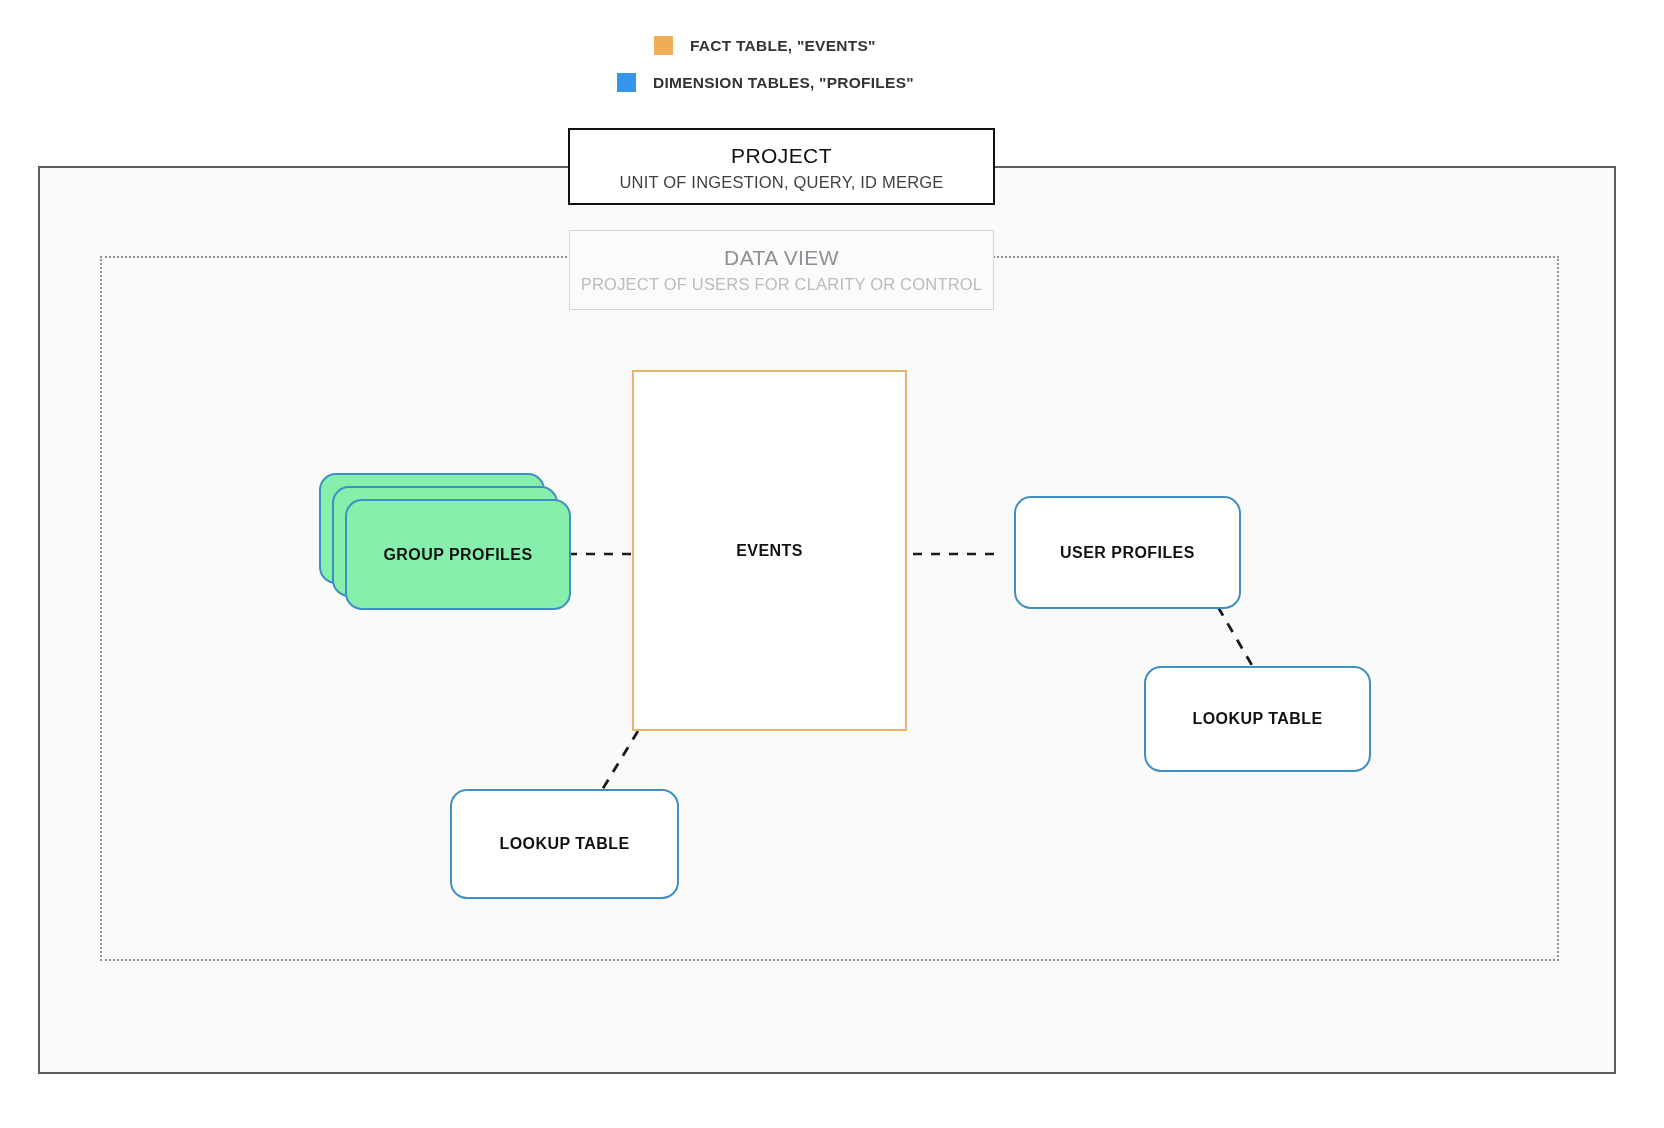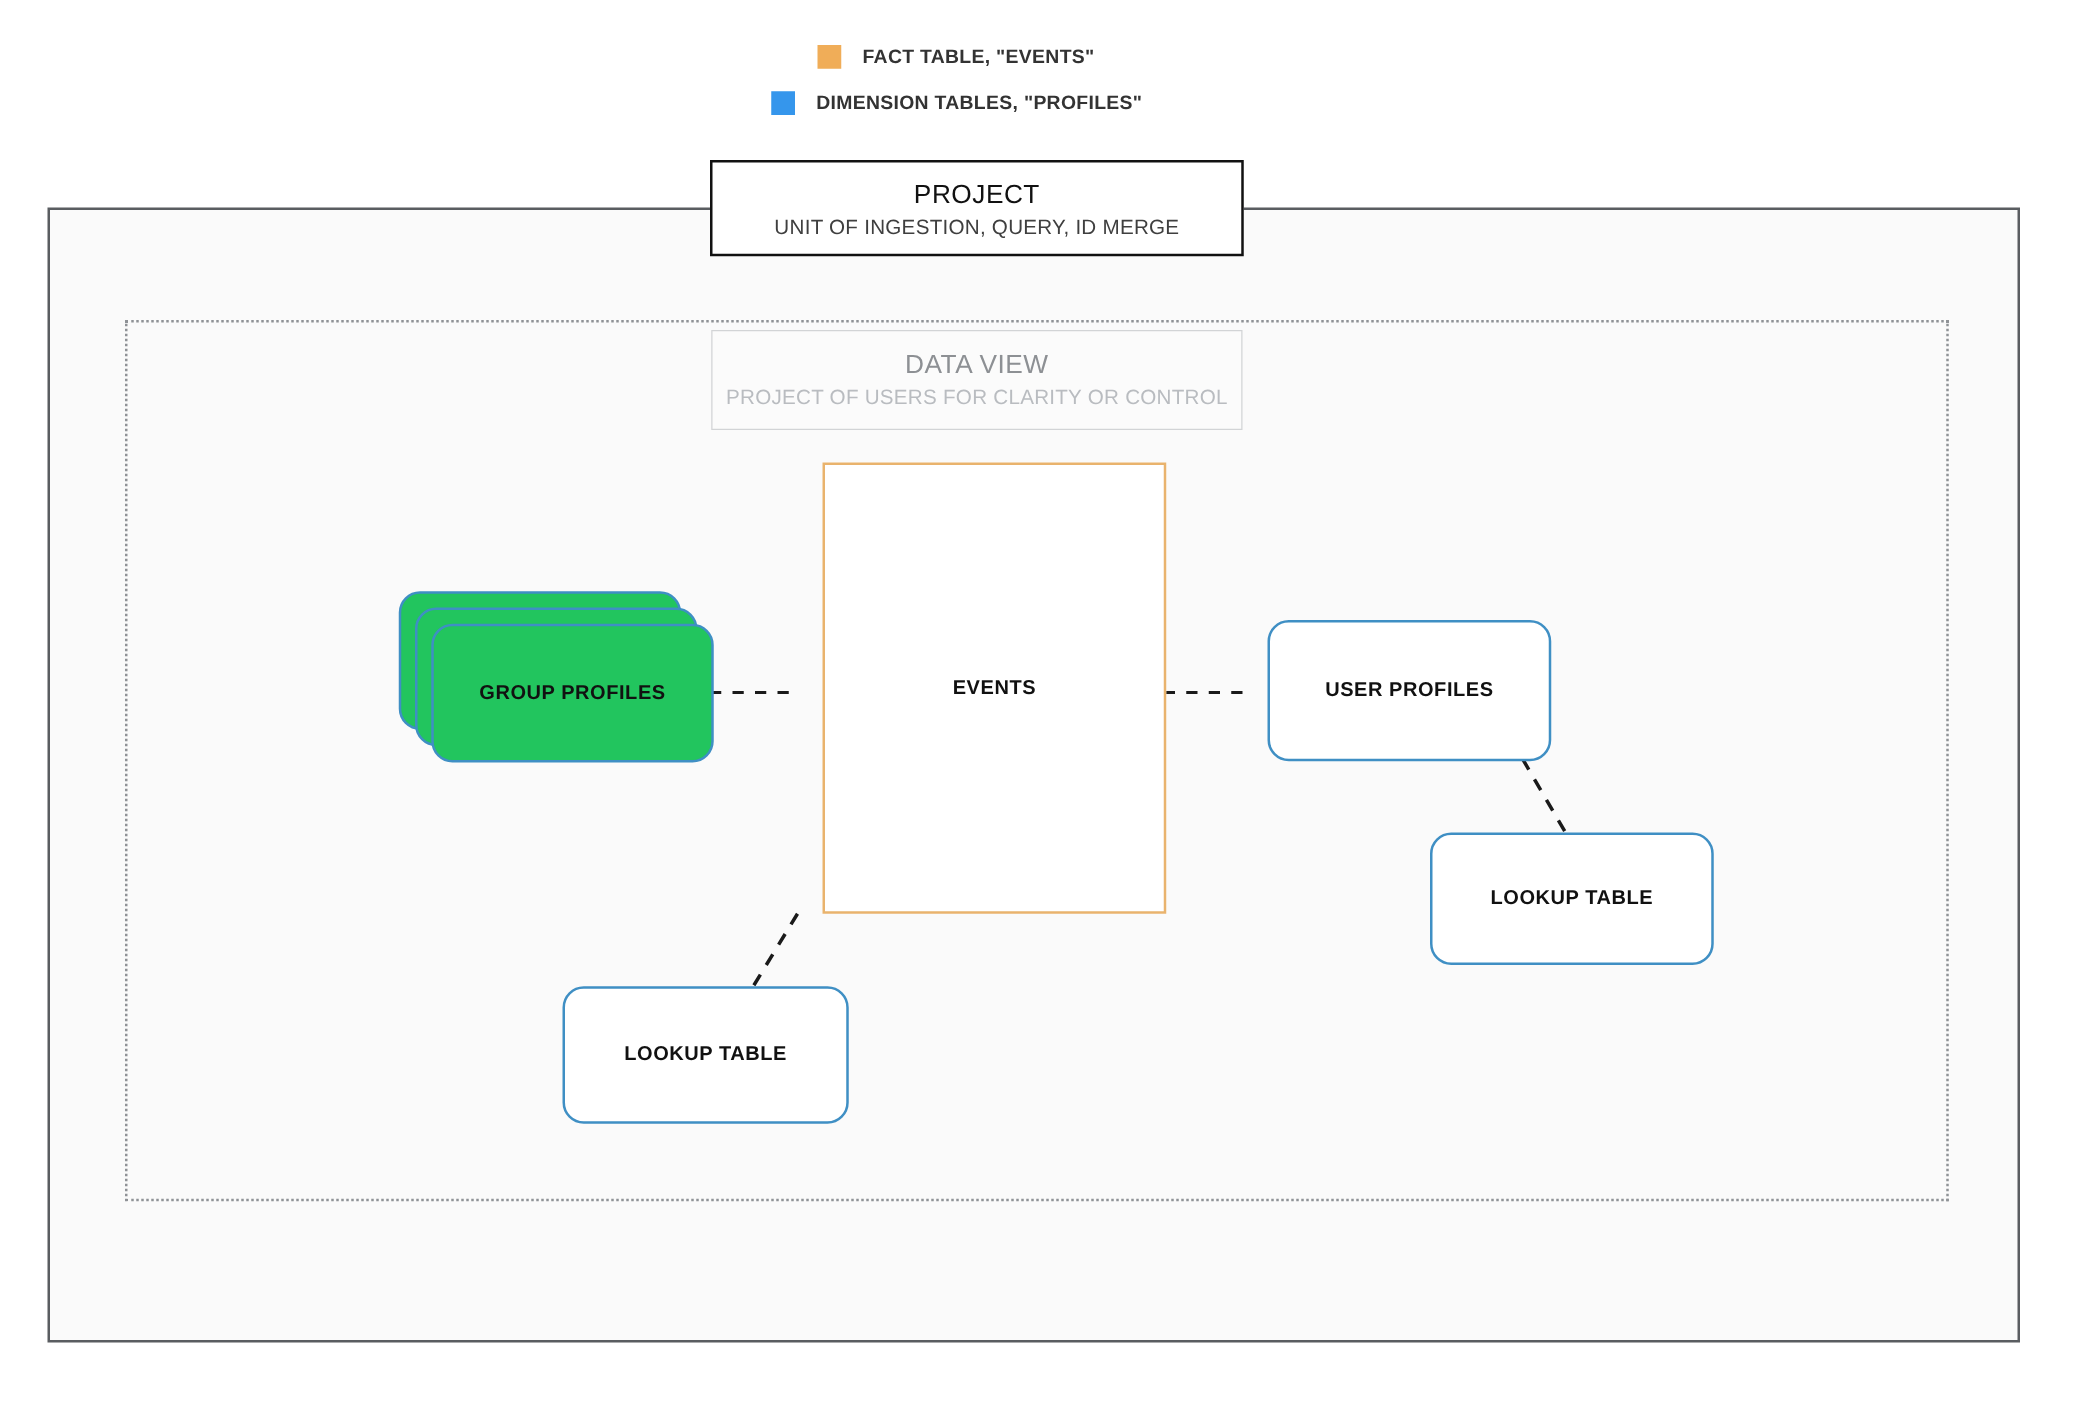--- a/index.html
+++ b/index.html
@@ -80,21 +80,20 @@
     border: 2.5px solid #111111;
   }
   #dataview-box {
     left: 569px;
     top: 230px;
     width: 425px;
     height: 80px;
     border: 1.5px solid #d2d4d6;
     background: #fbfbfb;
     padding-top: 14px;
-    margin-top: 34px;
   }
   .header-title {
     font-size: 21px;
     font-weight: normal;
     letter-spacing: 0.4px;
     line-height: 1.25;
     color: #111111;
   }
   .header-sub {
     font-size: 16.5px;
@@ -128,21 +127,21 @@
   .node-label {
     font-size: 16px;
     font-weight: bold;
     letter-spacing: 0.45px;
     color: #111111;
     text-align: center;
   }
 
   
   #events-node {
-    left: 658px;
+    left: 632px;
     top: 370px;
     width: 275px;
     height: 361px;
     border: 2px solid #e9b36d;
   }
 
   
   .dim-node {
     border: 2.5px solid #3f8fc4;
     border-radius: 17px;
@@ -170,21 +169,21 @@
   #group-profiles-stack {
     position: absolute;
     left: 319px;
     top: 473px;
     width: 252px;
     height: 137px;
   }
   .stack-card {
     position: absolute;
     box-sizing: border-box;
-    background: #22c55e;
+    background: #86efac;
     border: 2.5px solid #3f8fc4;
     border-radius: 17px;
     width: 226px;
     height: 111px;
   }
   #stack-card-back  { left: 0px;  top: 0px;  }
   #stack-card-mid   { left: 13px; top: 13px; }
   #stack-card-front {
     left: 26px;
     top: 26px;

